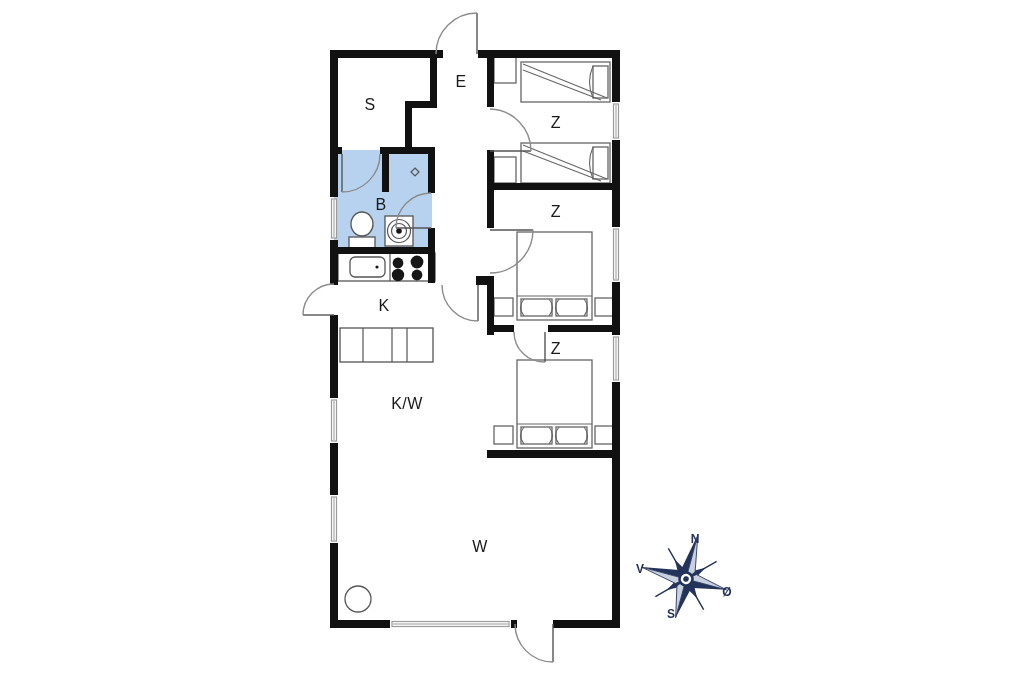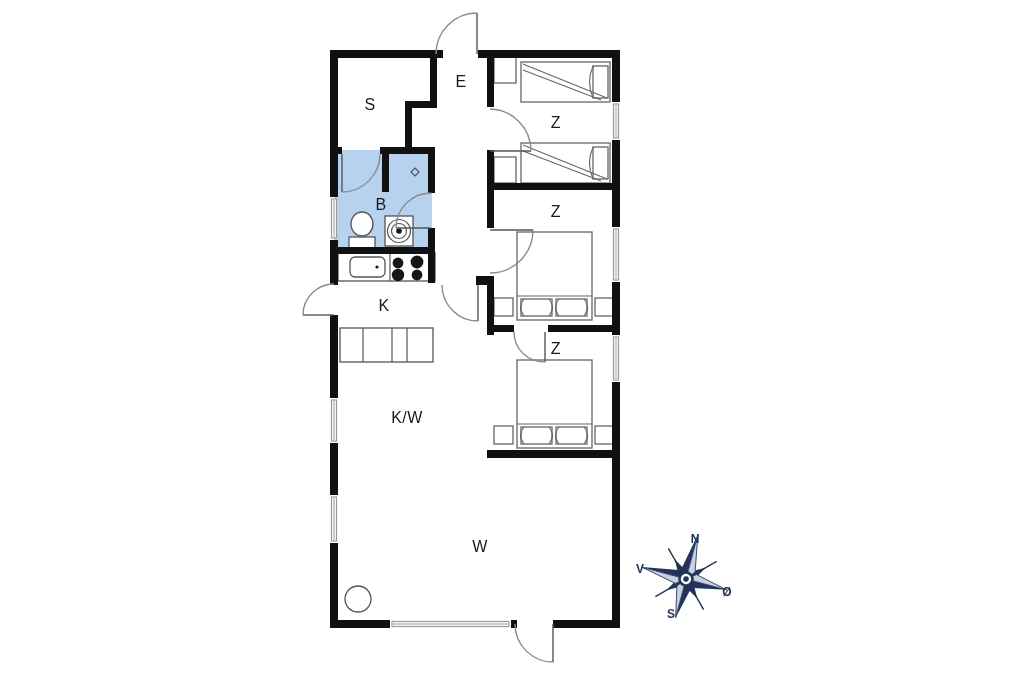--- a/index.html
+++ b/index.html
@@ -213,21 +213,21 @@
     </g>
   </svg>
 
   <span class="room-label" style="left:370px;top:105px">S</span>
   <span class="room-label" style="left:461px;top:82px">E</span>
   <span class="room-label" style="left:556px;top:123px">Z</span>
   <span class="room-label" style="left:381px;top:205px">B</span>
   <span class="room-label" style="left:556px;top:212px">Z</span>
   <span class="room-label" style="left:384px;top:306px">K</span>
   <span class="room-label" style="left:556px;top:349px">Z</span>
-  <span class="room-label" style="left:407px;top:418px">K/W</span>
+  <span class="room-label" style="left:407px;top:404px">K/W</span>
   <span class="room-label" style="left:480px;top:547px">W</span>
 
   <span class="compass-label" style="left:695px;top:539px">N</span>
   <span class="compass-label" style="left:727px;top:592px">Ø</span>
   <span class="compass-label" style="left:671px;top:614px">S</span>
   <span class="compass-label" style="left:640px;top:569px">V</span>
 
 </div>
 
 </body></html>

